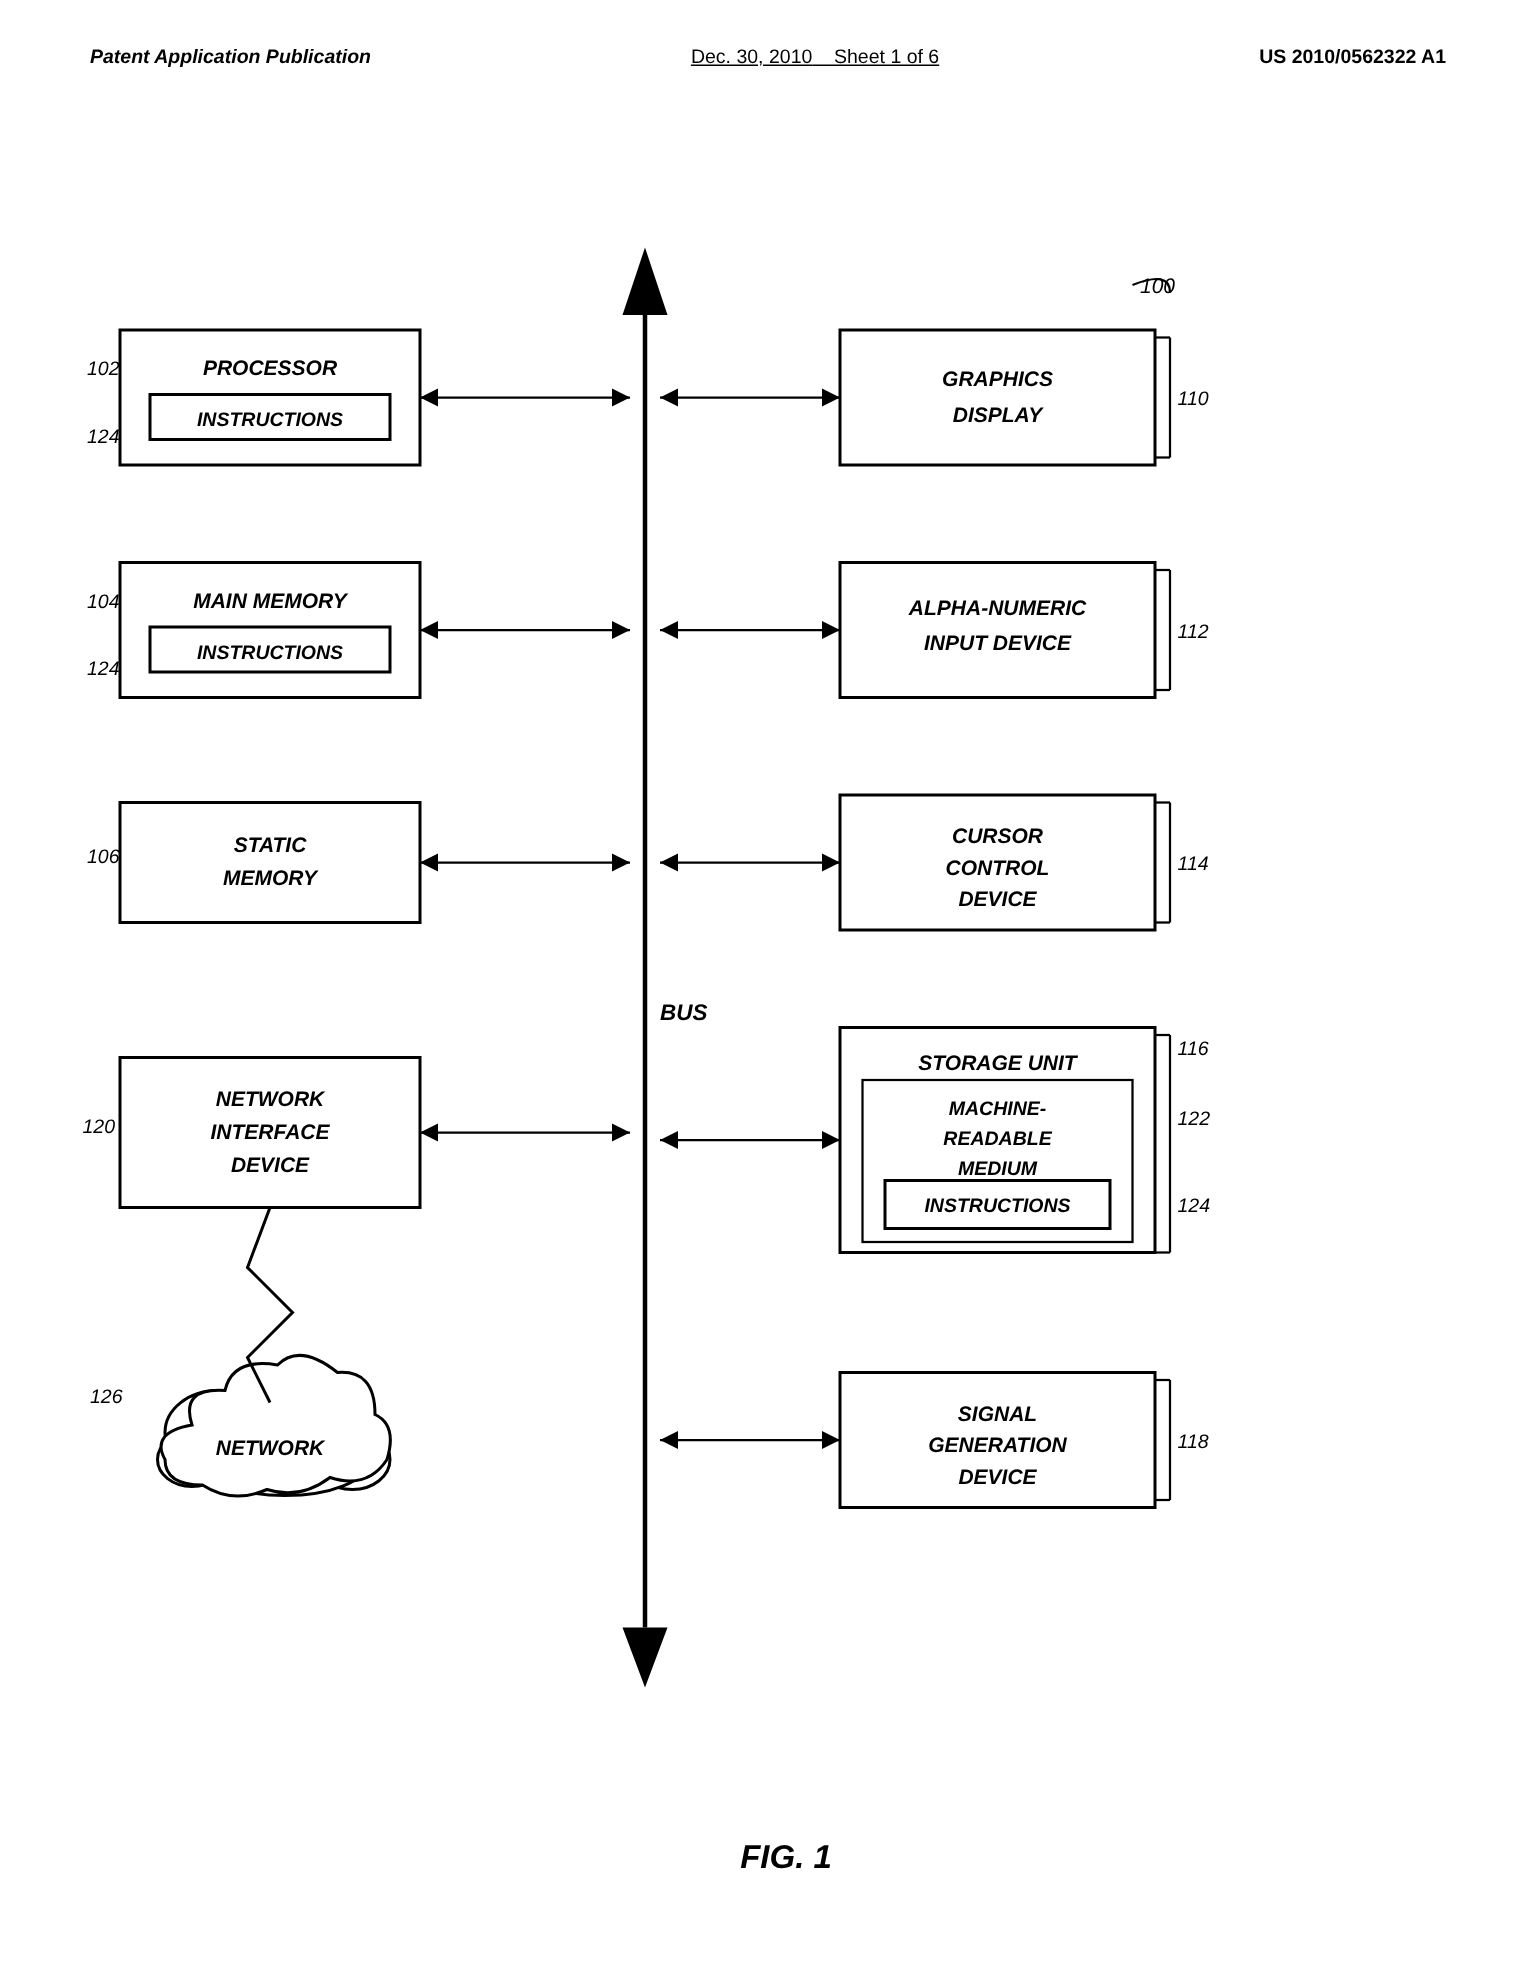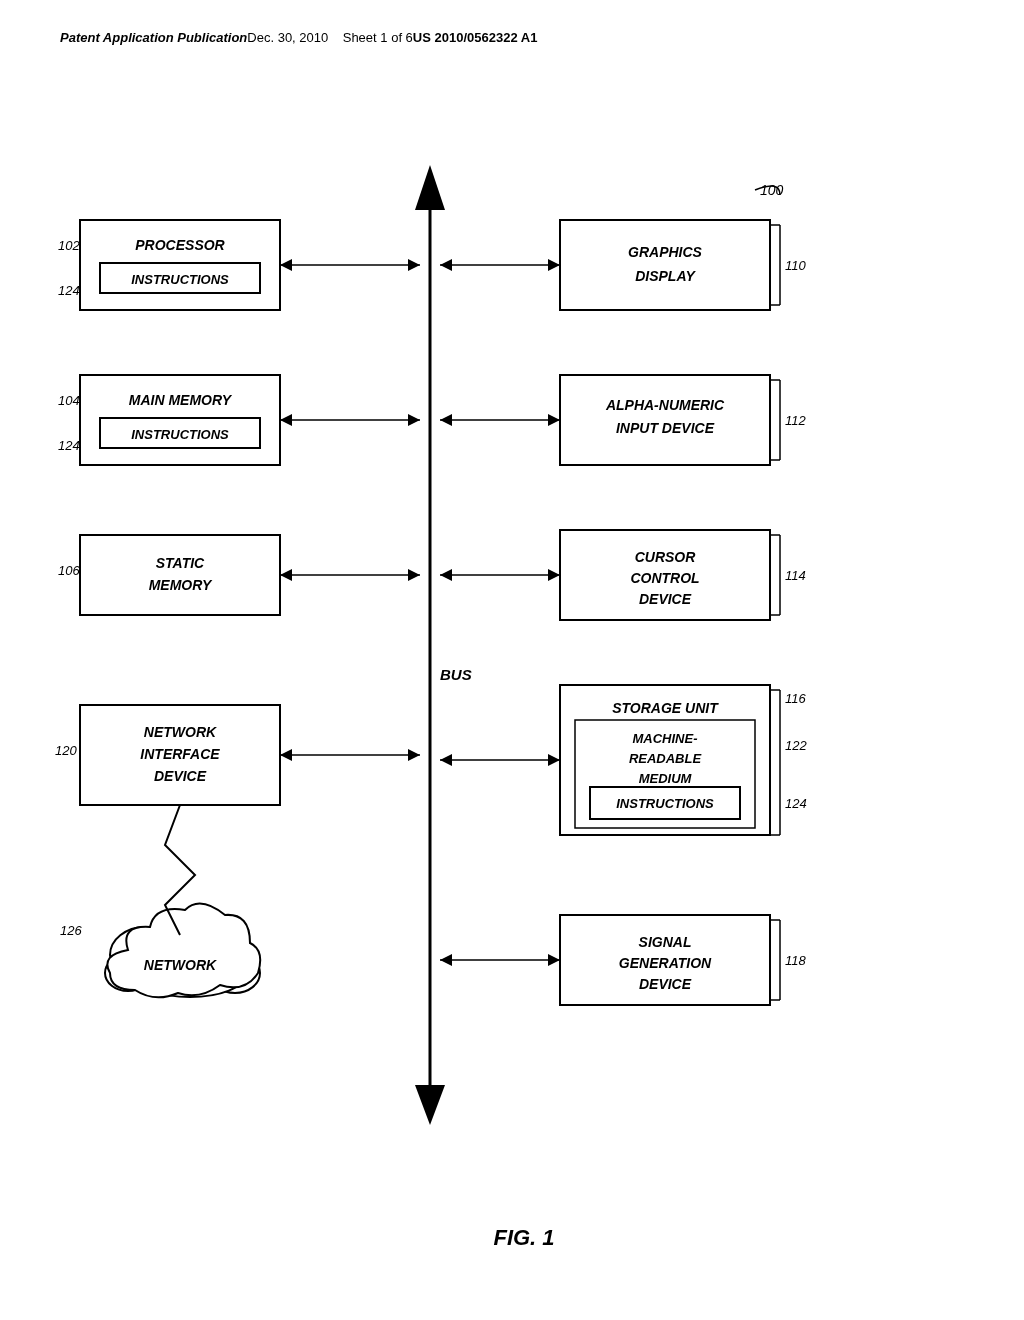--- a/index.html
+++ b/index.html
@@ -14,29 +14,29 @@
     .page {
       width: 1024px;
       min-height: 1320px;
       background: #fff;
       position: relative;
       padding: 0;
     }
 
     .header {
       display: flex;
-      justify-content: flex-start;
+      justify-content: space-between;
       align-items: flex-start;
       padding: 30px 60px 10px 60px;
       font-size: 13px;
       color: #000;
     }
 
     .header-left { font-weight: bold; font-style: italic; }
-    .header-center { text-align: center; }
+    .header-center { text-align: center; text-decoration: underline; }
     .header-right { font-weight: bold; }
 
     .diagram-area {
       position: relative;
       width: 100%;
       height: 1150px;
       margin-top: 10px;
     }
 
     

